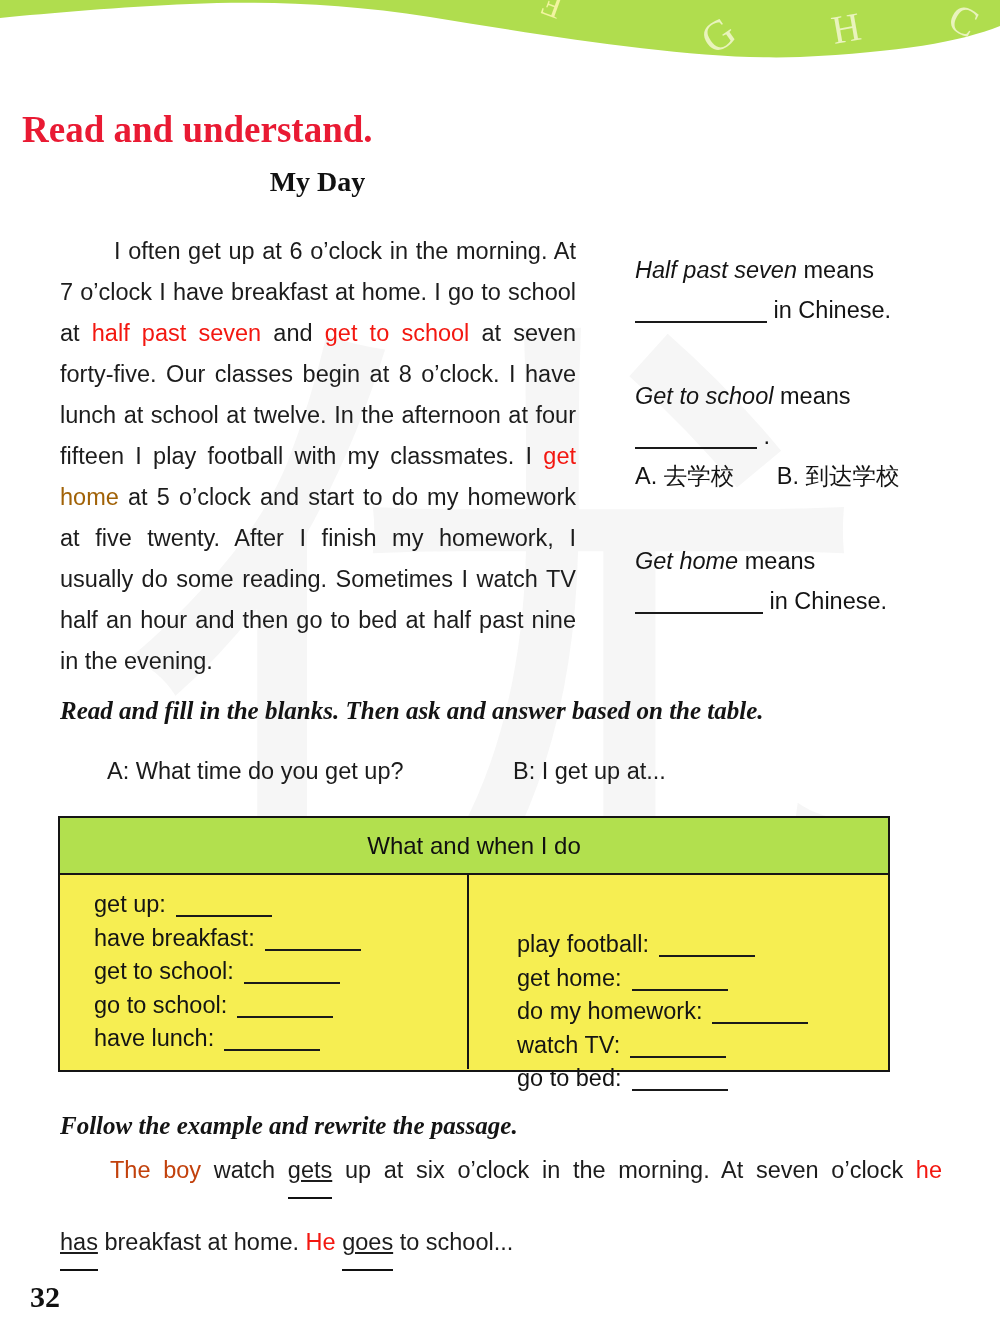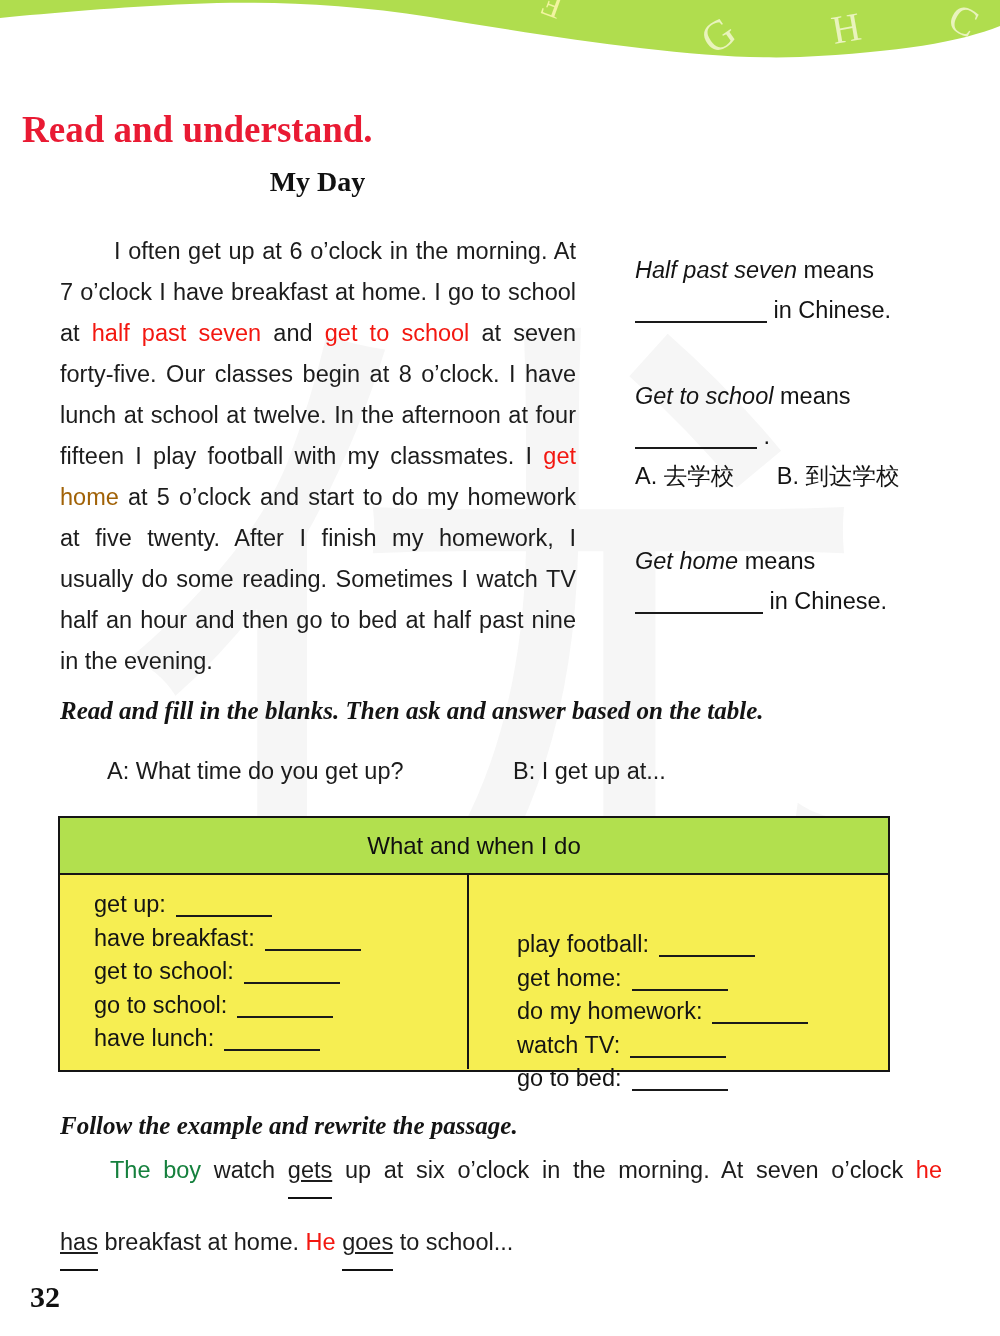--- a/index.html
+++ b/index.html
@@ -132,19 +132,19 @@
         <div class="trow"><span>do my homework:</span><span class="blank tblank"></span></div>
         <div class="trow"><span>watch TV:</span><span class="blank tblank"></span></div>
         <div class="trow"><span>go to bed:</span><span class="blank tblank"></span></div>
       </div>
     </div>
   </div>
 
   <div class="h3">Follow the example and rewrite the passage.</div>
 
   <div class="example">
-    <div class="eline eline1"><span style="color: #15803d;">The boy</span><span> watch </span><span class="u">gets</span><span> up at six o’clock in the morning. At seven o’clock </span><span style="color: rgb(243, 23, 16);">he</span></div>
+    <div class="eline eline1"><span style="color: #c2410c;">The boy</span><span> watch </span><span class="u">gets</span><span> up at six o’clock in the morning. At seven o’clock </span><span style="color: rgb(243, 23, 16);">he</span></div>
     <div class="eline eline2"><span class="u">has</span><span> breakfast at home. </span><span style="color: rgb(243, 23, 16);">He</span><span> </span><span class="u">goes</span><span> to school...</span></div>
   </div>
 
   <div class="pagenum">32</div>
 
 </div>
 
 </body></html>

